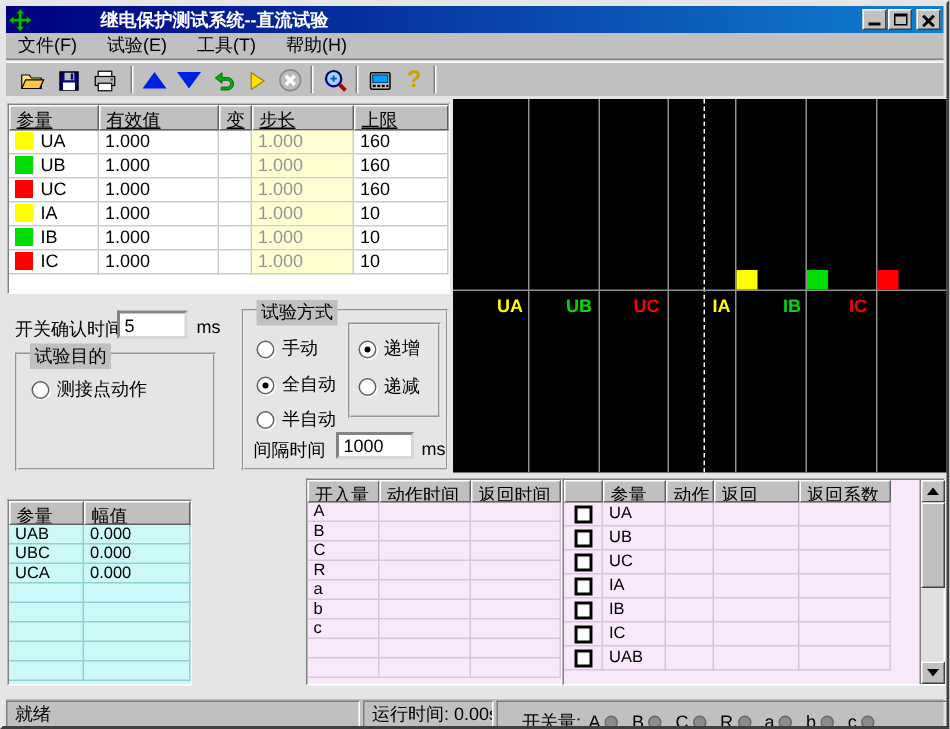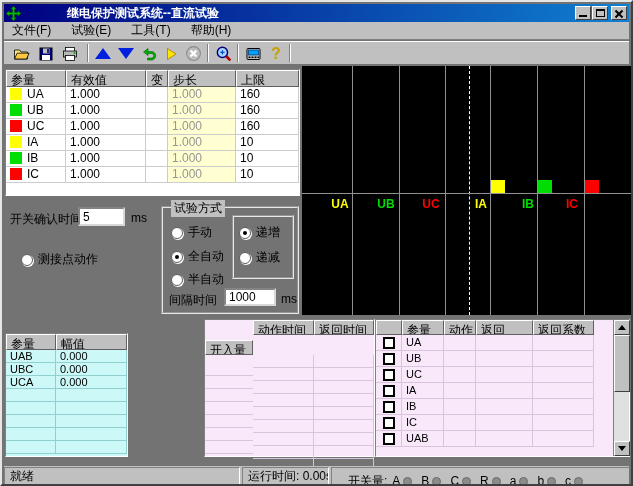--- a/index.html
+++ b/index.html
@@ -1,18 +1,18 @@
 <!DOCTYPE html>
 <html><head>
 <meta charset="utf-8">
 <style>
   * { margin:0; padding:0; box-sizing:border-box; }
   html,body { width:633px; height:486px; }
   body { font-family:"Liberation Sans","DejaVu Sans",sans-serif; font-size:12px; color:#000; }
-  .window { position:relative; width:633px; height:486px; background:#737373;
+  .window { position:relative; width:633px; height:486px; background:#e5e5e5;
             border:2px solid; border-color:#E6E6E6 #404040 #404040 #E6E6E6; overflow:hidden; }
   .abs { position:absolute; }
 
   
   .titlebar { position:absolute; left:2px; top:2px; right:2px; height:18px;
               background:linear-gradient(90deg,#000080,#1080D0); display:flex; align-items:center; }
   .title-icon { width:15px; height:15px; margin-left:2px; }
   .title-text { color:#fff; font-weight:bold; font-size:12px; margin-left:46px; white-space:nowrap; }
   .winbtns { position:absolute; right:2px; top:2px; display:flex; gap:1px; }
   .winbtn { width:16px; height:14px; background:#C0C0C0; border:1px solid;
@@ -38,21 +38,21 @@
   .help-q { font-size:16px; font-weight:bold; color:#C8A000; }
 
   
   .sunken { border:1px solid; border-color:#808080 #fff #fff #808080; }
   .field { background:#fff; border:2px inset #D8D8D8; font-size:12px; padding:1px 3px; font-family:inherit; }
 
   
   .ptable { left:3px; top:67px; width:295px; height:127px; background:#fff; }
   .hrow { display:flex; }
   .hcell { background:#C0C0C0; border:1px solid; border-color:#fff #606060 #606060 #fff;
-           height:17px; padding:1px 4px; overflow:hidden; white-space:nowrap; }
+           height:17px; padding:1px 4px; overflow:hidden; white-space:nowrap;text-decoration:underline; }
   .prow { display:flex; height:16px; }
   .pcell { border-right:1px solid #CCCCCC; border-bottom:1px solid #CCCCCC; padding:0 4px;
            line-height:15px; overflow:hidden; white-space:nowrap; }
   .w1{width:60px;} .w2{width:80px;} .w3{width:22px;} .w4{width:68px;} .w5{width:63px;}
   .swatch { display:inline-block; width:12px; height:12px; margin-right:5px; vertical-align:-2px; }
   .stepcell { background:#FFFFD2; color:#969696; }
 
   
   .chart { left:300px; top:64px; width:331px; height:249px; background:#000; overflow:hidden; }
   .vline { position:absolute; top:0; bottom:0; width:1px; background:#909090; }
@@ -72,21 +72,21 @@
   .amp { left:3px; top:331px; width:123px; height:124px; background:#CCF8F8; }
   .amp .hcell { height:16px; }
   .brow { display:flex; height:13px; font-size:11px; }
   .bcell { padding:0 4px; line-height:12px; overflow:hidden; white-space:nowrap; }
   .amp .bcell { border-right:1px solid #90D0D0; border-bottom:1px solid #90D0D0; }
   .a1{width:50px;} .a2{width:71px;}
 
   .din { left:202px; top:317px; width:171px; height:138px; background:#F8E8FA; }
   .din .hcell { height:15px; }
   .din .bcell { border-right:1px solid #D8C4DC; border-bottom:1px solid #D8C4DC; }
-  .d1{width:48px;margin-top:20px;} .d2{width:61px;} .d3{width:60px;}
+  .d1{width:48px;} .d2{width:61px;} .d3{width:60px;}
 
   .res { left:373px; top:317px; width:255px; height:138px; background:#F8E8FA; display:flex; }
   .res-main { width:237px; }
   .res .hcell { height:15px; }
   .rrow { display:flex; height:16px; font-size:11px; }
   .res .bcell { border-right:1px solid #D8C4DC; border-bottom:1px solid #D8C4DC; line-height:15px; }
   .r0{width:26px; display:flex; align-items:center; justify-content:center;}
   .r1{width:42px;} .r2{width:32px;text-align:right;} .r3{width:57px;} .r4{width:61px;}
   .cbx { width:12px; height:12px; background:#fff; border:2px solid #000; }
 
@@ -280,20 +280,23 @@
     <div class="chlabel" style="left: 257px; color: rgb(255, 0, 0);">IC</div>
     <div class="marker" style="left: 189px; background: rgb(255, 255, 0);"></div>
     <div class="marker" style="left: 236px; background: rgb(0, 221, 0);"></div>
     <div class="marker" style="left: 283px; background: rgb(255, 0, 0);"></div>
   </div>
 
   <span class="abs" style="left:8px; top:209px">开关确认时间：</span>
   <input class="abs field" style="left: 76px; top: 205px; width: 47px; height: 19px;" value="5">
   <span class="abs" style="left:129px; top:209px">ms</span>
 
+  <div class="abs groupbox" style="left:8px; top:233px; width:134px; height:79px">
+    <span class="grouplabel">试验目的</span>
+  </div>
   <div class="opt" style="left:19px; top:249px">
     <span class="radio"></span>
     <span>测接点动作</span>
   </div>
 
   <div class="abs groupbox" style="left:159px; top:204px; width:138px; height:108px">
     <span class="grouplabel">试验方式</span>
   </div>
   <div class="opt" style="left:169px; top:222px">
     <span class="radio"></span>

